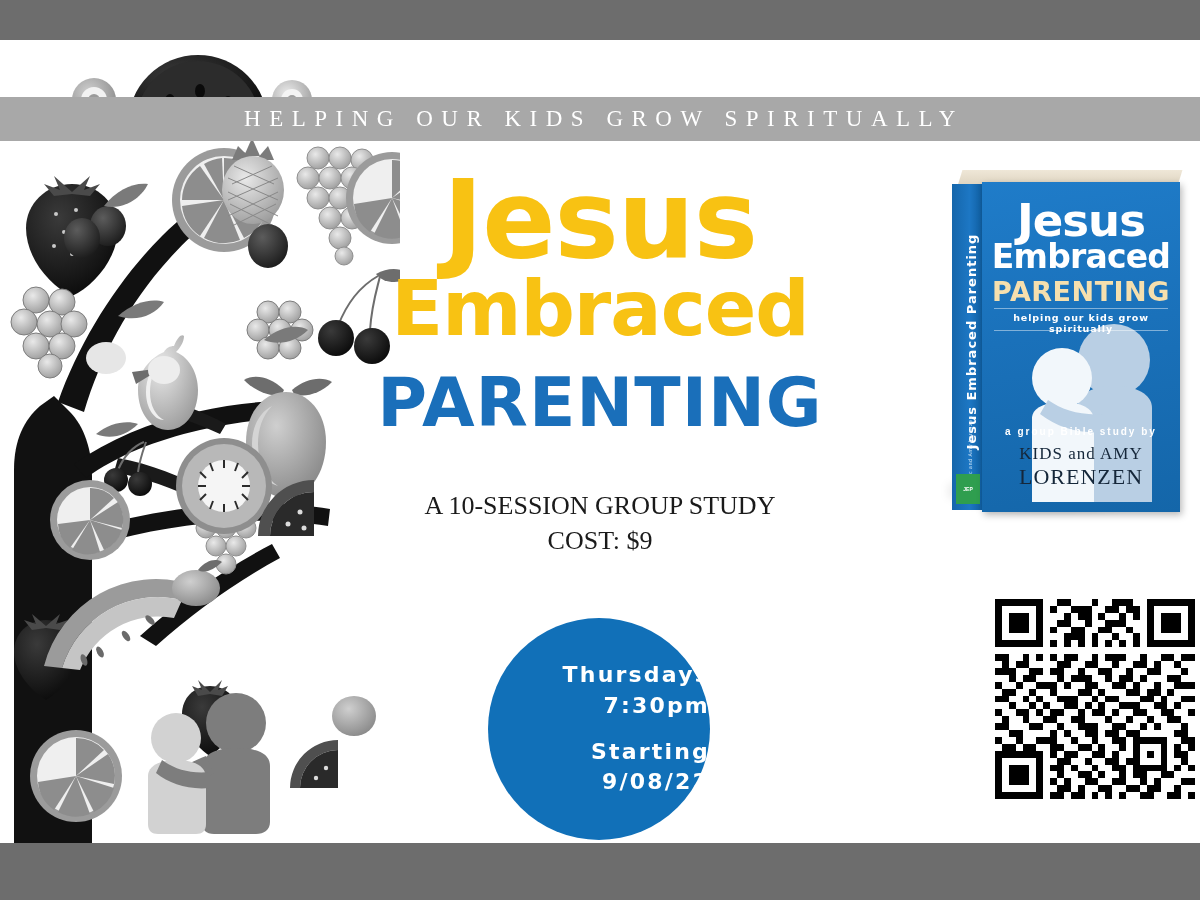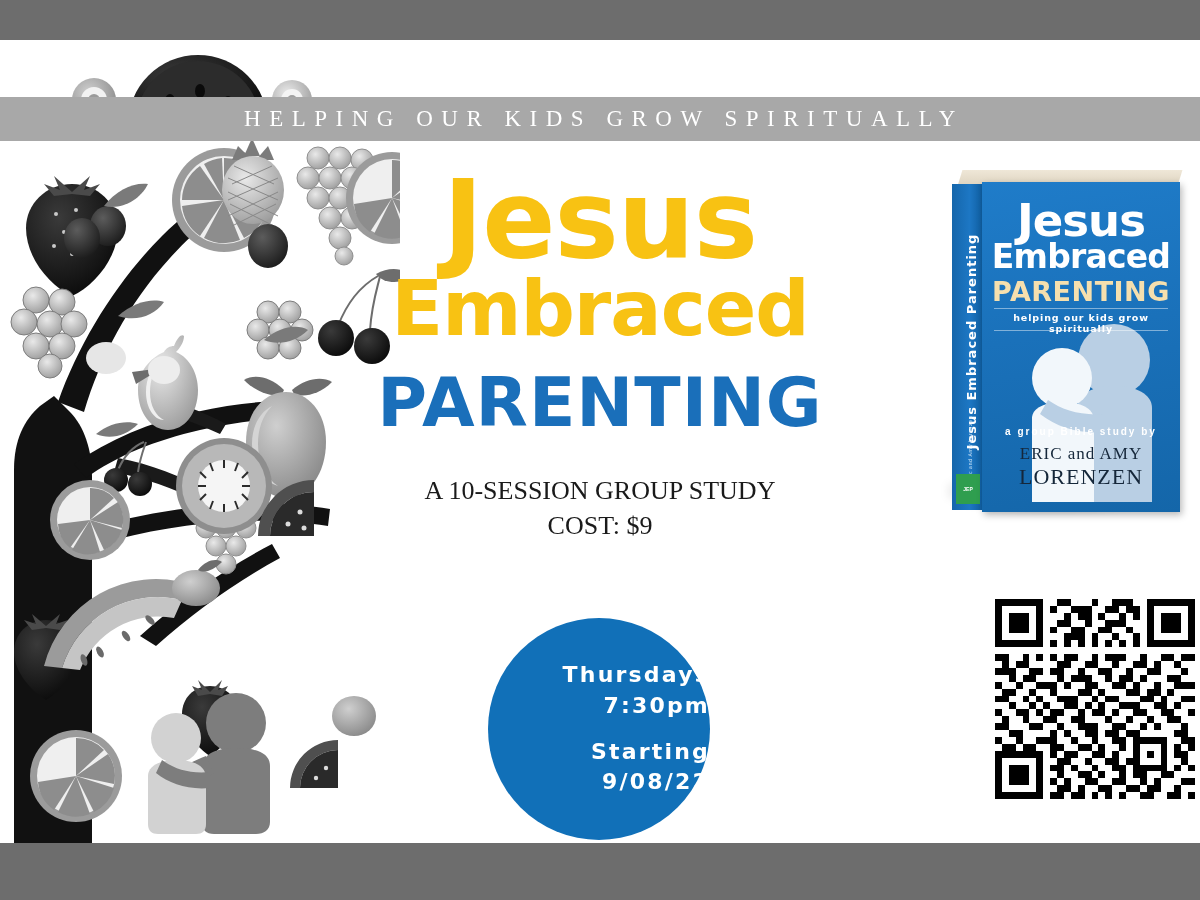--- a/index.html
+++ b/index.html
@@ -93,21 +93,21 @@
     font-family: "DejaVu Sans", sans-serif;
     font-weight: bold;
     font-size: 68px;
     line-height: 1.0;
     color: #1a6fba;
     letter-spacing: 1px;
     margin: 22px 0 0 0;
   }
 
   .details {
-    margin-top: 37px;
+    margin-top: 52px;
     font-family: "Liberation Serif", serif;
     font-size: 26px;
     line-height: 1.32;
   }
   .detail-line { margin: 0; color: #1a1a1a; }
   .detail-line.accent { color: #2673b0; }
 
   
   .info-circle {
     position: absolute;
@@ -650,21 +650,21 @@
         </g>
         <path d="M58 232 C76 246 98 252 122 250 L122 232 C100 234 80 228 66 218 Z" fill="#b9cfe4"></path>
       </svg>
       <div class="bf-jesus">Jesus</div>
       <div class="bf-embraced">Embraced</div>
       <div class="bf-parenting">PARENTING</div>
       <div class="bf-rule r1"></div>
       <div class="bf-tagline">helping our kids grow spiritually</div>
       <div class="bf-rule r2"></div>
       <div class="bf-byline">a group Bible study by</div>
-      <div class="bf-authors1">ERIC and AMY</div>
+      <div class="bf-authors1">KIDS and AMY</div>
       <div class="bf-authors2">LORENZEN</div>
     </div>
   </div>
 
   <div class="qr">
     <svg width="200" height="208" viewBox="0 0 29 29" shape-rendering="crispEdges" xmlns="http://www.w3.org/2000/svg">
       <rect width="29" height="29" fill="#ffffff"></rect>
       <g fill="#000000">
 
         <rect x="0" y="0" width="7" height="1"></rect>

